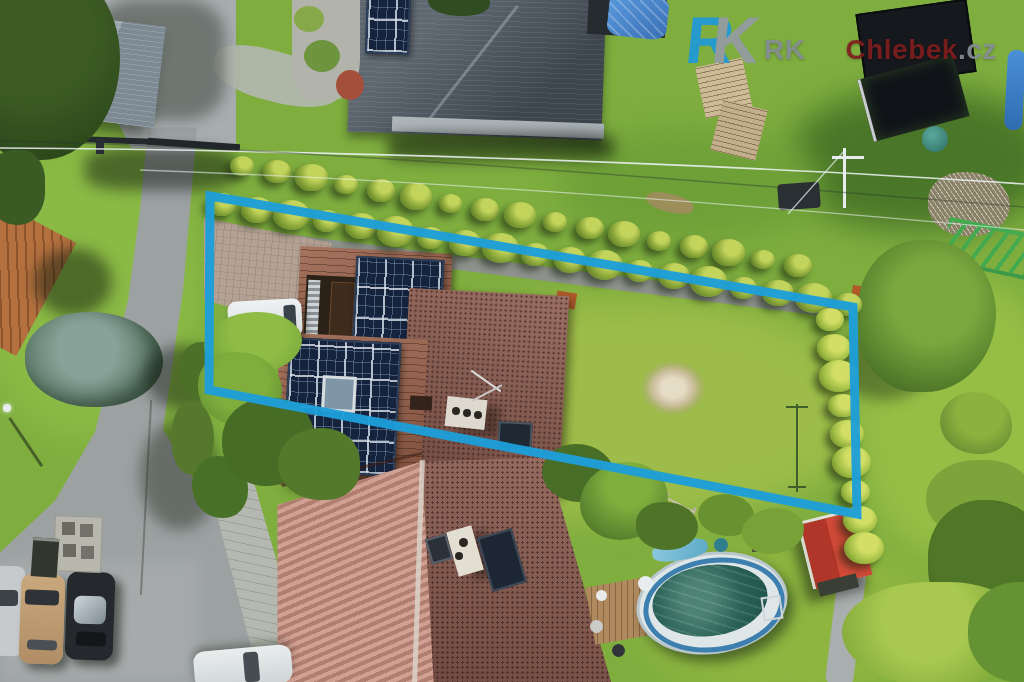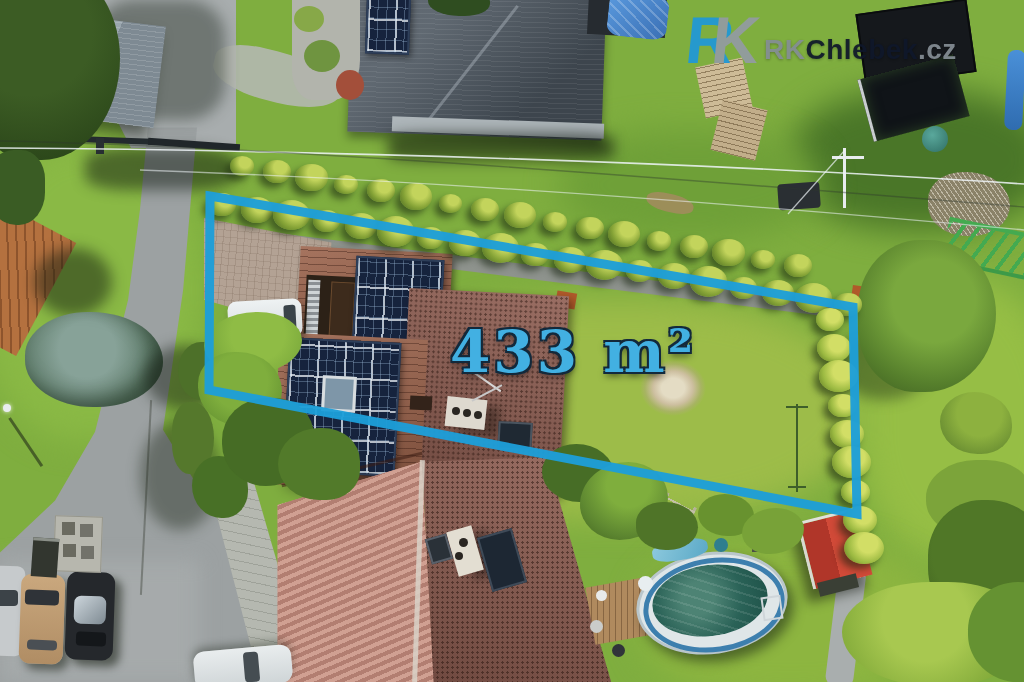--- a/index.html
+++ b/index.html
@@ -32,21 +32,21 @@
   #area-label{position:absolute;left:450px;top:318px;
     font-family:"DejaVu Serif","Liberation Serif",serif;font-weight:bold;
     font-size:58px;letter-spacing:3px;color:#42b0e2;
     text-shadow:-2px -2px 0 #13293b,2px -2px 0 #13293b,-2px 2px 0 #13293b,2px 2px 0 #13293b,0 4px 7px rgba(0,0,0,.55);}
   #watermark{position:absolute;left:686px;top:10px;display:flex;align-items:flex-start;opacity:.93;}
   #wm-logo{position:relative;width:78px;height:62px;font-weight:bold;font-size:66px;line-height:60px;transform:skewX(-6deg);}
   #wm-logo .r{position:absolute;left:0;top:0;color:#2098d8;}
   #wm-logo .k{position:absolute;left:26px;top:0;color:#939ba2;}
   #wm-text{margin-left:0px;margin-top:24px;font-size:28px;font-weight:bold;letter-spacing:.5px;
     text-shadow:0 1px 3px rgba(0,0,0,.3);}
-  #wm-text .g{color:#848d94;} #wm-text .b{color:#0f172a;}
+  #wm-text .g{color:#848d94;} #wm-text .b{color:#7f1d1d;margin-left:40px;}
   svg.overlay{position:absolute;left:0;top:0;pointer-events:none;}
 </style>
 </head>
 <body>
 
 <div id="stage">
 
   <div class="grassp" style="left:-20px;top:140px;width:220px;height:300px;background:#8ab945;"></div>
   <div class="grassp" style="left:380px;top:300px;width:480px;height:220px;background:#9dbc49;"></div>
   <div class="grassp" style="left:860px;top:280px;width:200px;height:280px;background:#96be45;"></div>
@@ -268,21 +268,20 @@
     <path d="M0,148 C 300,150 700,162 1024,184" stroke="rgba(238,244,248,.85)" stroke-width="1.6" fill="none"></path>
     <path d="M0,141 C 260,146 620,174 1024,207" stroke="rgba(45,55,45,.4)" stroke-width="1.4" fill="none"></path>
     <path d="M140,170 C 420,180 720,202 1024,230" stroke="rgba(238,244,248,.55)" stroke-width="1.3" fill="none"></path>
     <path d="M845,150 L 788,214" stroke="rgba(238,244,248,.7)" stroke-width="1.2" fill="none"></path>
   </svg>
 
   <svg class="overlay" width="1024" height="682" viewBox="0 0 1024 682">
     <polygon points="210,196 853,307 857,514 209,390" fill="none" stroke="#1d9ed9" stroke-width="9" stroke-linejoin="miter" opacity="0.96"></polygon>
   </svg>
 
-  <div id="area-label">433 m²</div>
 
   <div id="watermark">
     <div id="wm-logo">
       <span class="r">R</span>
       <span class="k">K</span>
     </div>
     <div id="wm-text">
       <span class="g">RK</span><span class="b">Chlebek</span><span class="g">.cz</span>
     </div>
   </div>

